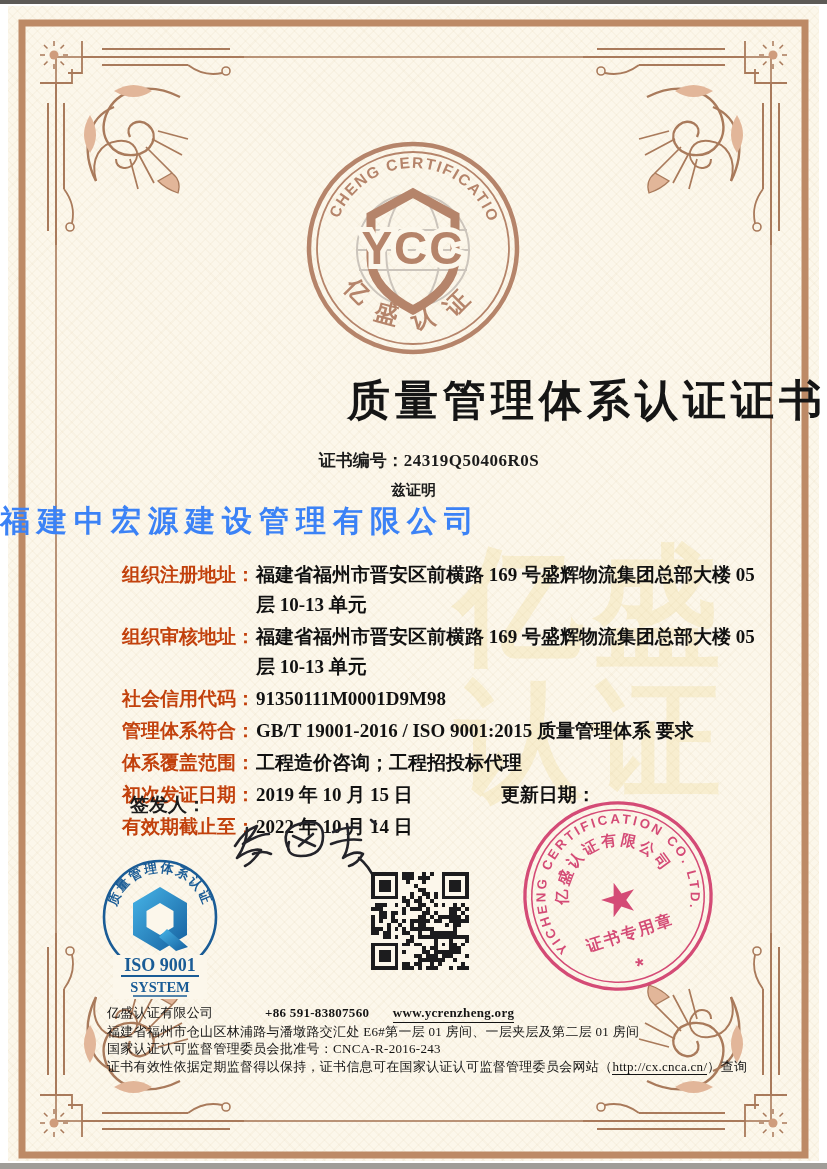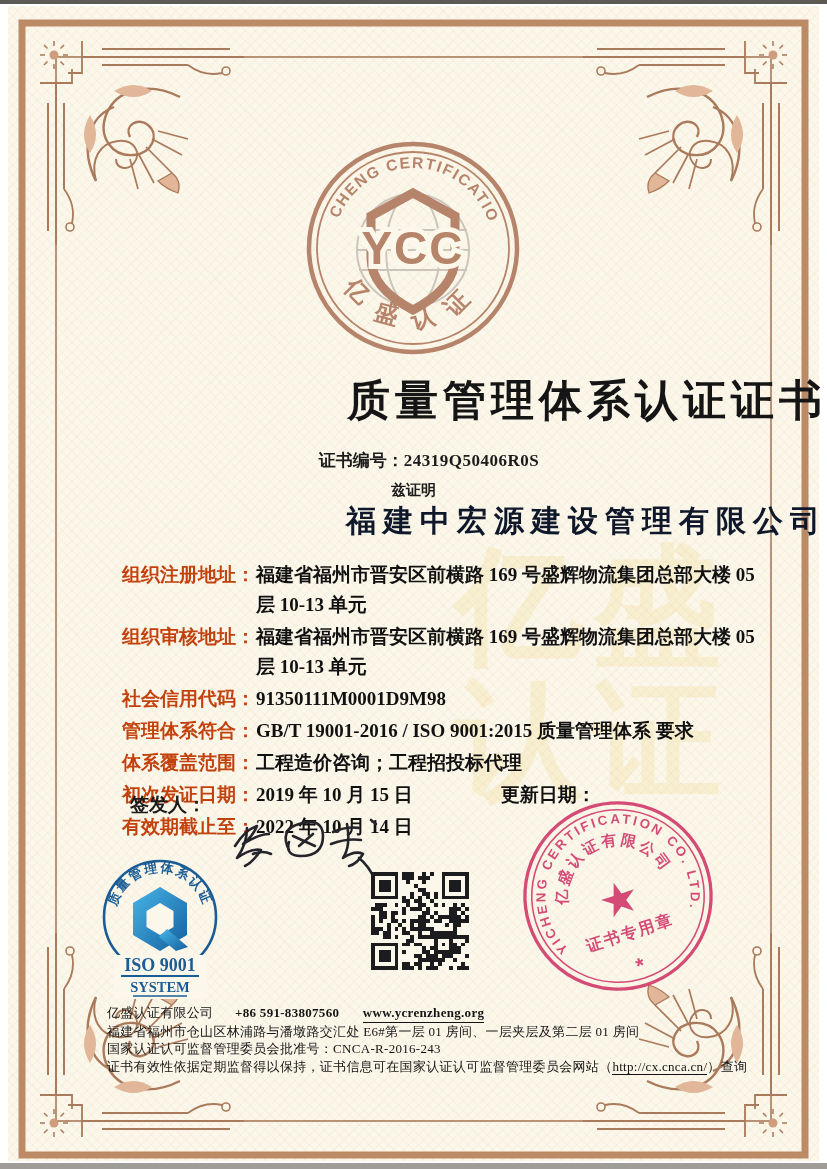--- a/index.html
+++ b/index.html
@@ -14,36 +14,36 @@
   .frame-svg{position:absolute;left:0;top:0;}
   .watermark{position:absolute;left:455px;top:540px;font-size:128px;line-height:1.05;
     font-weight:bold;color:rgba(235,211,130,.26);letter-spacing:10px;white-space:pre;
     font-family:Liberation Serif, serif;pointer-events:none;}
   .seal{position:absolute;left:303px;top:138px;}
   .title{position:absolute;left:0;right:0;top:372px;text-align:right;font-size:43px;
     font-weight:900;letter-spacing:5px;color:#151515;}
   .certno{position:absolute;left:0;right:0;top:449px;text-align:center;font-size:17px;font-weight:bold;margin-left:31px;}
   .certno .num{font-family:"Liberation Serif","DejaVu Serif",serif;letter-spacing:.5px;}
   .attest{position:absolute;left:0;right:0;top:481px;text-align:center;font-size:15px;font-weight:600;}
-  .company{position:absolute;left:0;right:0;top:501px;text-align:right;font-size:30px;font-weight:bold;
-    letter-spacing:7px;font-family:"Liberation Serif","DejaVu Serif",serif;color:#0f172a;}
+  .company{position:absolute;left:0;right:0;top:501px;text-align:left;font-size:30px;font-weight:bold;
+    letter-spacing:7px;font-family:"Liberation Serif","DejaVu Serif",serif;color:#3b82f6;}
   .fields{position:absolute;left:122px;top:560px;width:636px;font-size:19px;line-height:30px;}
   .frow{display:flex;margin-bottom:2px;}
   .flabel{flex:0 0 134px;font-weight:bold;color:#c2410c;}
   .fval{flex:1;font-weight:bold;font-family:"Liberation Serif","DejaVu Serif",serif;color:#111;}
   .update-label{font-family:"Liberation Sans","DejaVu Sans",sans-serif;margin-left:88px;font-weight:bold;}
   .issuer{position:absolute;left:130px;top:792px;font-size:19px;font-weight:bold;text-align:right;}
   .signature{position:absolute;left:213px;top:806px;}
   .iso-badge{position:absolute;left:95px;top:853px;}
   .qr{position:absolute;left:371px;top:872px;}
   .stamp{position:absolute;left:520px;top:798px;transform:rotate(-18deg);opacity:.93;}
   .footer{position:absolute;left:107px;top:1004px;width:648px;font-size:13px;line-height:17.5px;
     color:#141414;font-family:"Liberation Serif","DejaVu Serif",serif;letter-spacing:.3px;}
   .footer .l1 span{display:inline-block;}
-  .footer .phone{margin-left:18px;font-weight:bold;}
+  .footer .phone{margin-left:48px;font-weight:bold;}
   .footer .site{margin-left:20px;border-bottom:1.2px solid #141414;font-weight:bold;}
   .footer .link{border-bottom:1.2px solid #141414;}
 </style>
 </head>
 <body>
 
 <div class="page">
   <div class="paper"></div>
 
   <svg class="frame-svg" width="827" height="1169" viewBox="0 0 827 1169">

